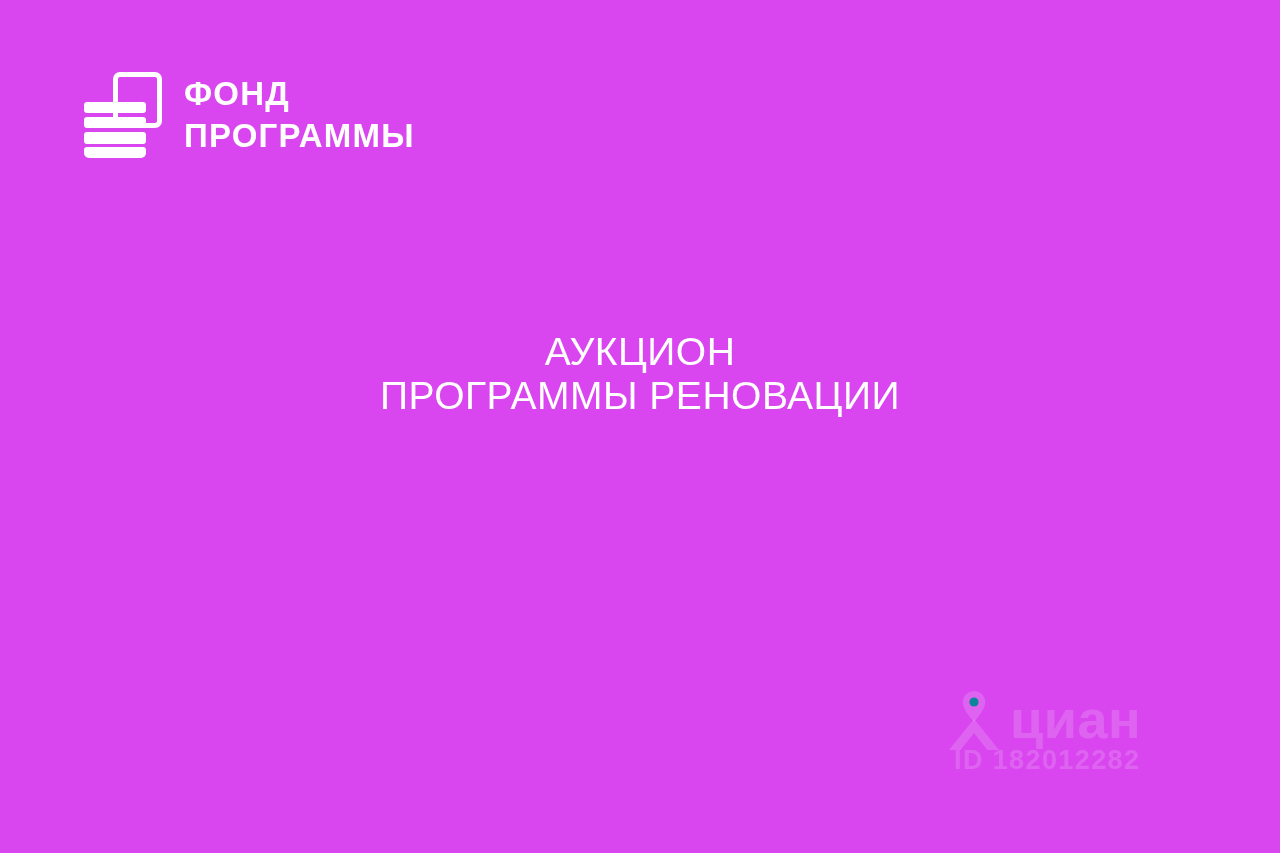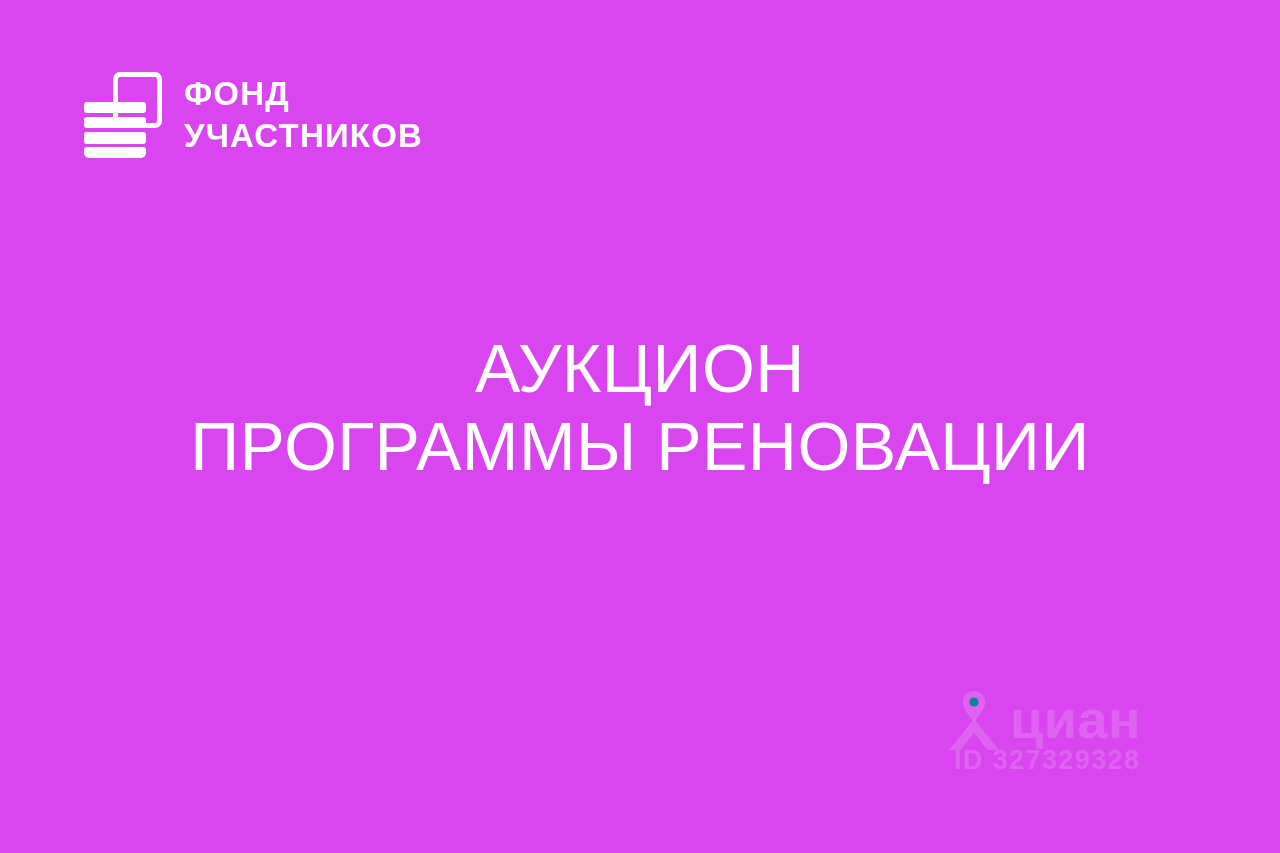--- a/index.html
+++ b/index.html
@@ -91,21 +91,21 @@
   
   .headline {
     position: absolute;
     left: 0;
     right: 0;
     top: 330px;
     text-align: center;
     color: #ffffff;
   }
   .headline-line {
-    font-size: 68px;
+    font-size: 39px;
     font-weight: 300;
     letter-spacing: 0.5px;
     line-height: 1.14;
     white-space: nowrap;
   }
 
   
   .watermark {
     position: absolute;
     right: 104px;
@@ -159,37 +159,37 @@
       <div class="mark-stack">
         <div class="mark-bar b1"></div>
         <div class="mark-bar b2"></div>
         <div class="mark-bar b3"></div>
         <div class="mark-bar b4"></div>
       </div>
     </div>
 
     <div class="brand-words">
       <div class="brand-line line1">ФОНД</div>
-      <div class="brand-line line2">УЧАСТНИКОВ</div>
+      <div class="brand-line line2">ПРОГРАММЫ</div>
     </div>
 
   </div>
 
   <div class="headline">
     <div class="headline-line">АУКЦИОН</div>
     <div class="headline-line">ПРОГРАММЫ РЕНОВАЦИИ</div>
   </div>
 
   <div class="watermark">
     <div class="wm-row">
       <div class="wm-mark">
         <svg width="56" height="62" viewBox="0 0 56 62" aria-hidden="true">
           <path d="M28 2c-6.2 0-11.2 5-11.2 11.2 0 8.1 11.2 19.3 11.2 19.3s11.2-11.2 11.2-19.3C39.2 7 34.2 2 28 2z" fill="rgba(255,255,255,0.16)"></path>
           <circle cx="28" cy="13" r="4.6" fill="#0b8699"></circle>
           <path d="M28 30 L53 61 L41.5 61 L28 44 L14.5 61 L3 61 Z" fill="rgba(255,255,255,0.16)"></path>
         </svg>
       </div>
       <div class="wm-word">циан</div>
     </div>
-    <div class="wm-id">ID 327329328</div>
+    <div class="wm-id">ID 182012282</div>
   </div>
 
 </div>
 
 </body></html>

